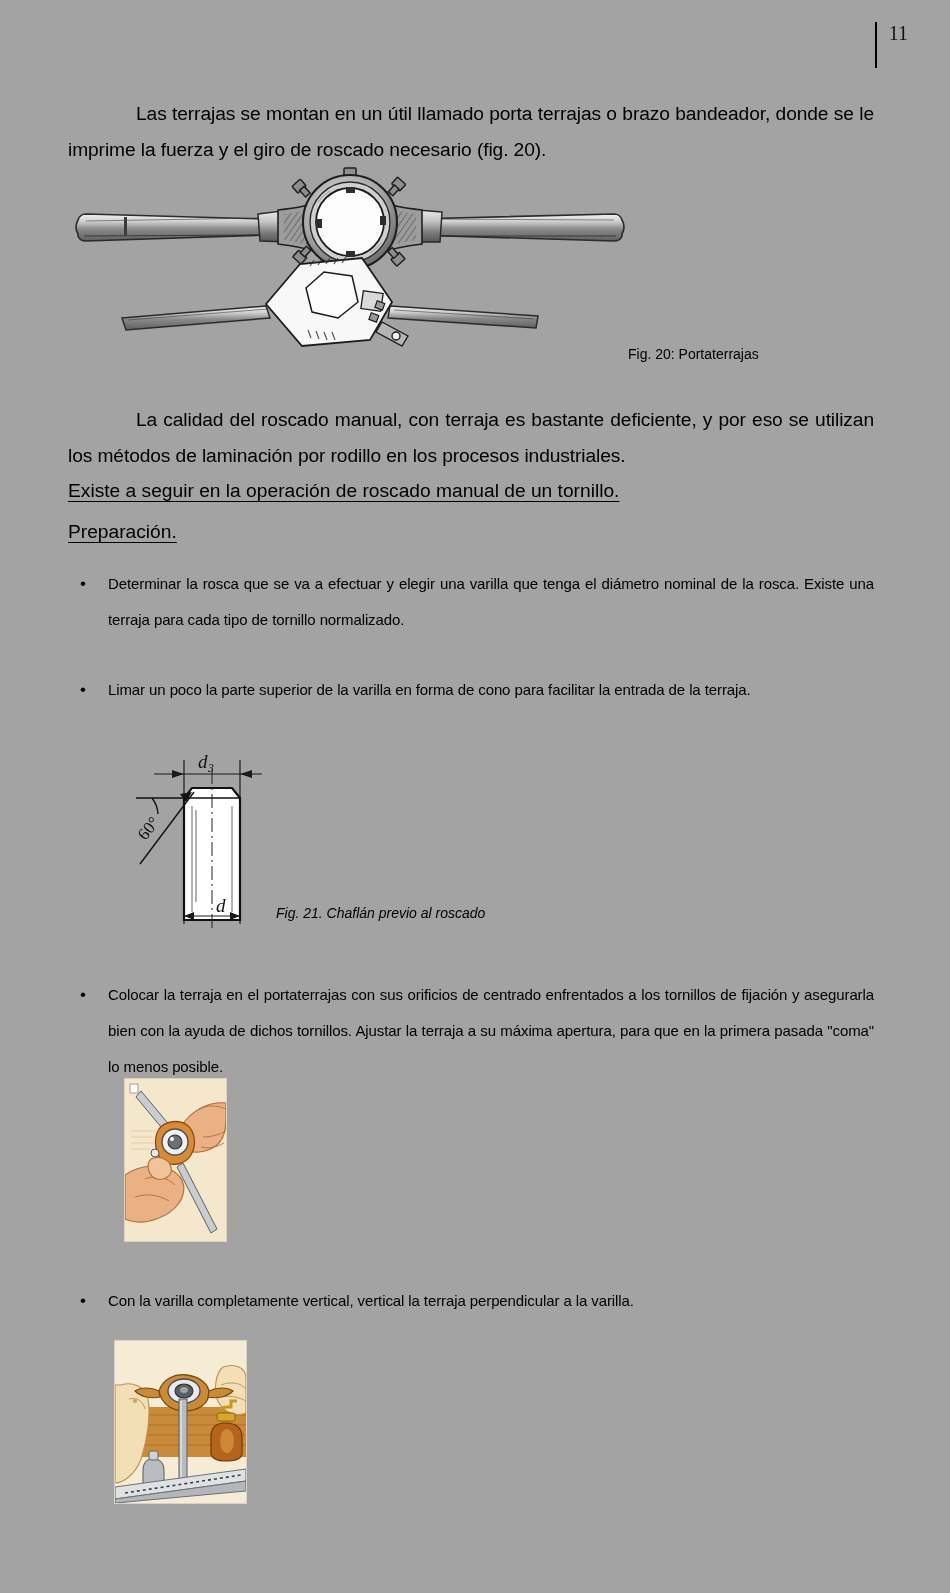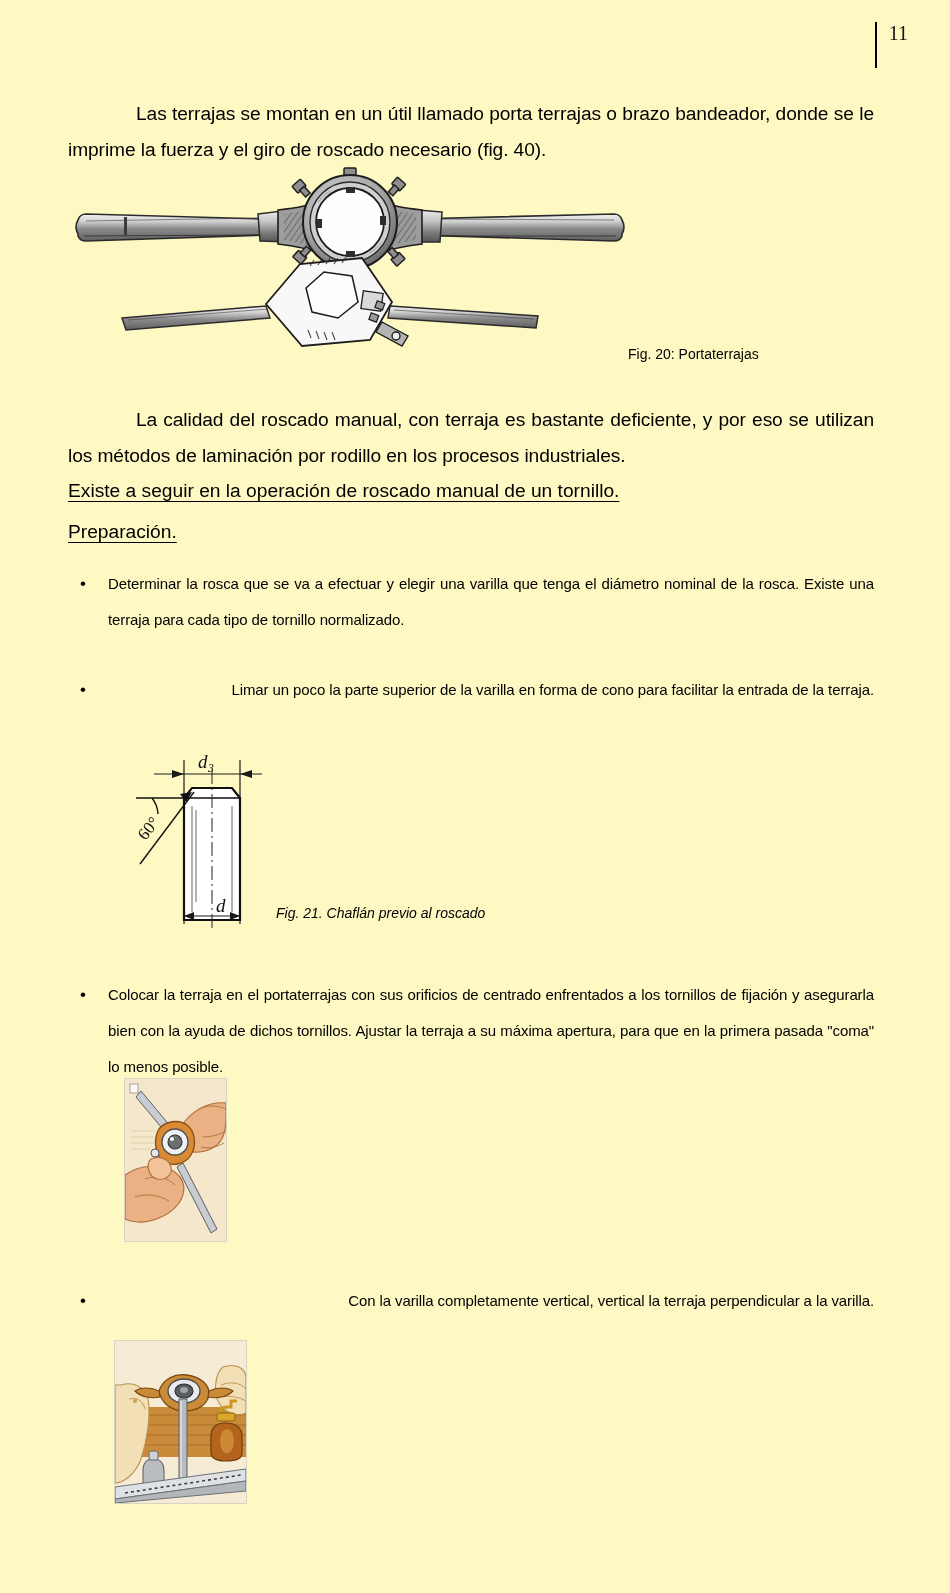--- a/index.html
+++ b/index.html
@@ -9,21 +9,21 @@
     background: #ffffff;
   }
   body {
     font-family: "Liberation Sans", sans-serif;
     color: #000000;
   }
   .page {
     position: relative;
     width: 950px;
     height: 1593px;
-    background: #fef9c3;
+    background: #a3a3a3;
     overflow: hidden;
     margin: 0 auto;
   }
 
   
   .page-header {
     position: absolute;
     top: 22px;
     right: 42px;
     display: flex;
@@ -87,21 +87,21 @@
     font-size: 17px;
     line-height: 36px;
   }
   .bullet-text {
     flex: 1 1 auto;
     font-size: 15px;
     line-height: 36px;
     text-align: justify;
     letter-spacing: -0.1px;
   }
-  .bullet-text.nojustify { text-align: right; }
+  .bullet-text.nojustify { text-align: left; }
 
   
   .fig20 {
     position: absolute;
     left: 70px;
     top: 162px;
     width: 560px;
     height: 215px;
   }
   .fig20 svg { display: block; }
@@ -131,21 +131,21 @@
 </head>
 <body>
 
 <div class="page">
 
   <div class="page-header">
     <div class="header-rule"></div>
     <div class="page-number">11</div>
   </div>
 
-  <div class="body-text indented" style="top:96px;">Las terrajas se montan en un útil llamado porta terrajas o brazo bandeador, donde se le imprime la fuerza y el giro de roscado necesario (fig. 40).</div>
+  <div class="body-text indented" style="top:96px;">Las terrajas se montan en un útil llamado porta terrajas o brazo bandeador, donde se le imprime la fuerza y el giro de roscado necesario (fig. 20).</div>
 
   <div class="fig20">
     <svg viewBox="0 0 560 215" width="560" height="215" aria-hidden="true">
       <defs>
         <linearGradient id="barShade" x1="0" y1="0" x2="0" y2="1">
           <stop offset="0%" stop-color="#f2f2f2"></stop>
           <stop offset="28%" stop-color="#cfcfcf"></stop>
           <stop offset="55%" stop-color="#8a8a8a"></stop>
           <stop offset="100%" stop-color="#606060"></stop>
         </linearGradient>

